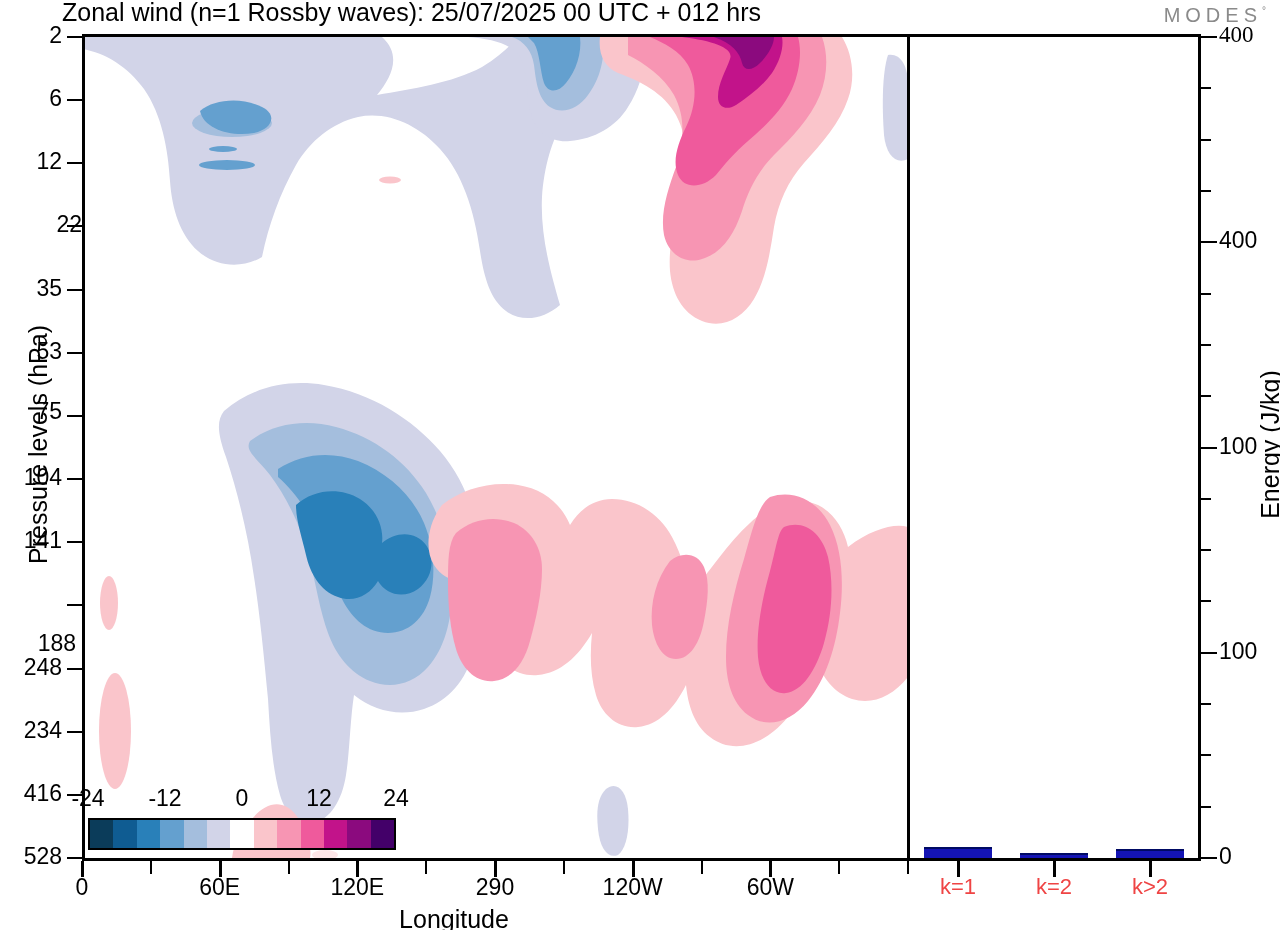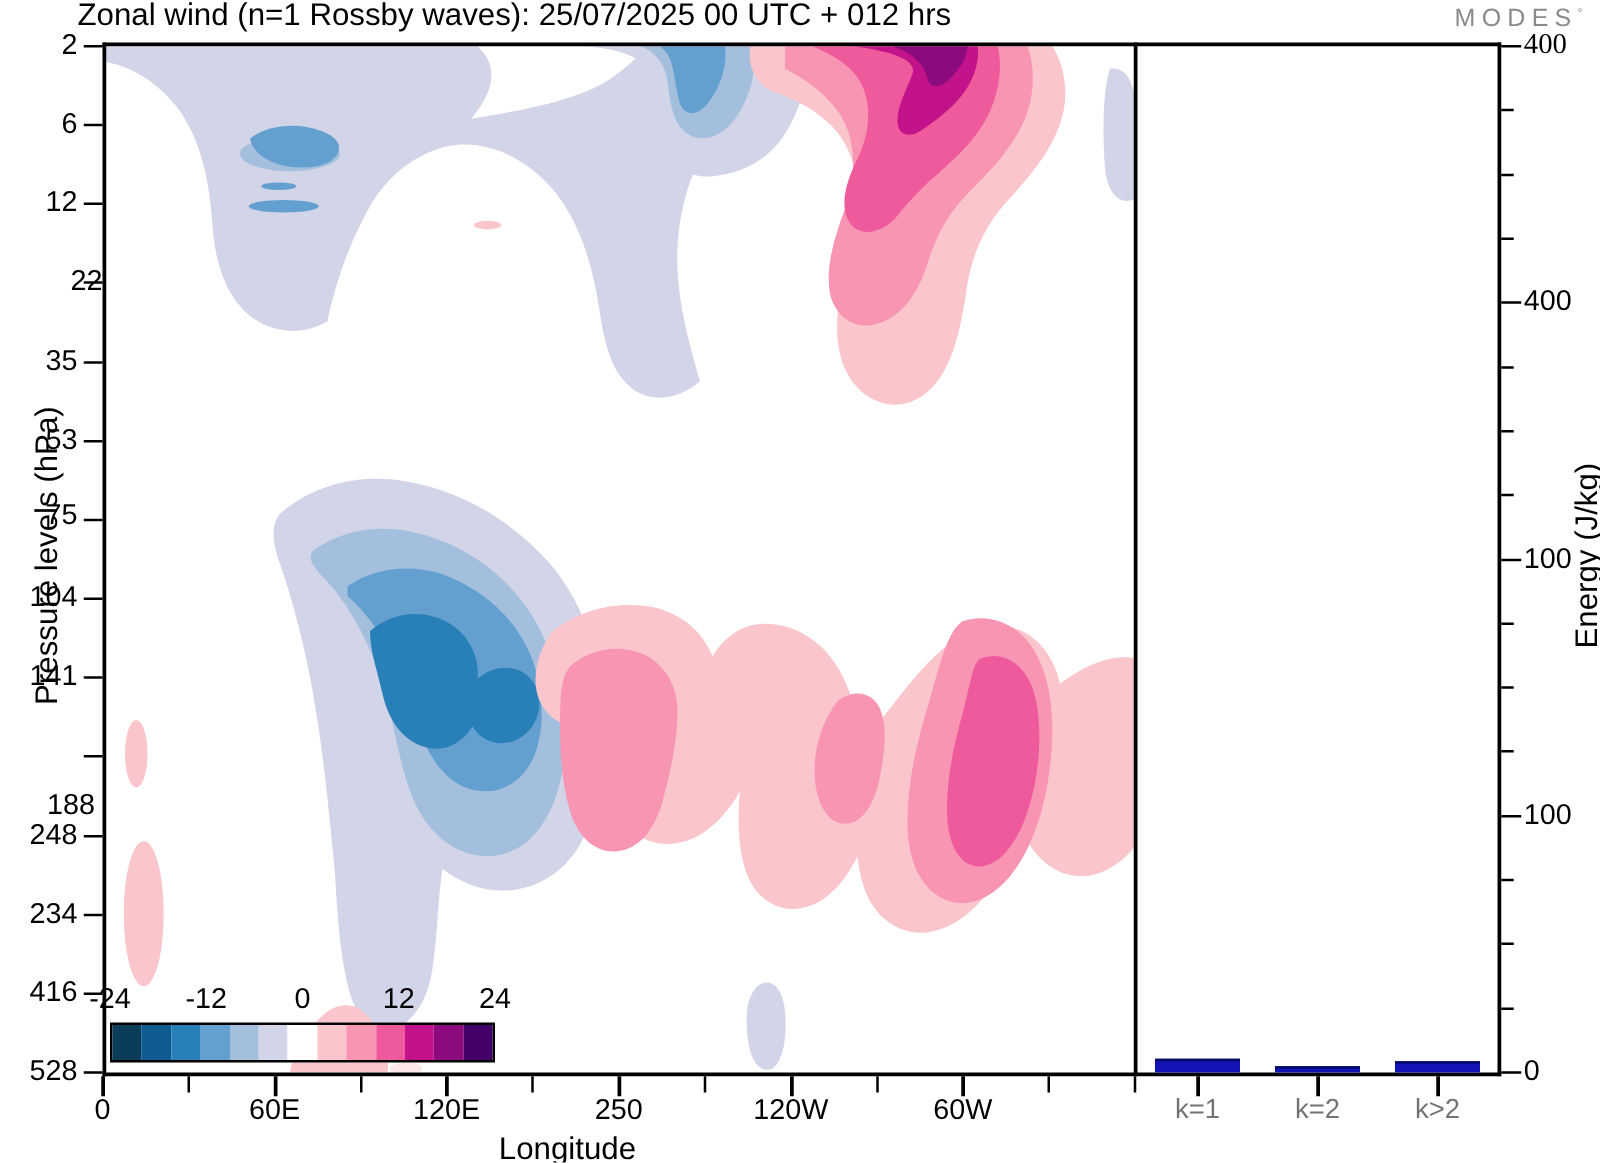--- a/index.html
+++ b/index.html
@@ -64,21 +64,21 @@
   
   #cbar{position:absolute;left:88px;top:818px;width:308px;height:32px;
         border:2px solid #000;box-sizing:border-box;display:flex;background:#fff;}
   #cbar > i{flex:1 1 0;height:100%;display:block;}
   .cbar-lab{position:absolute;top:785px;font-size:23px;color:#000;
             font-family:"Liberation Sans",sans-serif;transform:translateX(-50%);white-space:nowrap;}
 
   
   #bars{position:absolute;left:910px;top:37px;width:288px;height:821px;}
   .bar{position:absolute;bottom:0;background:#1414b4;border-top:2px solid #000a64;}
-  .barlab{position:absolute;top:874px;font-size:22px;color:#737373;text-align:center;
+  .barlab{position:absolute;top:874px;font-size:22px;color:#ef4444;text-align:center;
           font-family:"Liberation Sans",sans-serif;transform:translateX(-50%);white-space:nowrap;}
 </style>
 </head>
 <body>
 
 <div id="root">
 
   <div class="title">Zonal wind (n=1 Rossby waves):  25/07/2025  00 UTC  + 012 hrs</div>
   <div class="brand">
     <span>MODES</span><sup>°</sup>
@@ -250,21 +250,21 @@
       <div class="xtick major" style="left: 494px;"></div>
       <div class="xtick" style="left: 562.833px;"></div>
       <div class="xtick major" style="left: 631.667px;"></div>
       <div class="xtick" style="left: 700.5px;"></div>
       <div class="xtick major" style="left: 769.333px;"></div>
       <div class="xtick" style="left: 838.167px;"></div>
       <div class="xtick" style="left: 907px;"></div>
       <div class="xlab" style="left: 82px;">0</div>
       <div class="xlab" style="left: 219.667px;">60E</div>
       <div class="xlab" style="left: 357.333px;">120E</div>
-      <div class="xlab" style="left: 495px;">250</div>
+      <div class="xlab" style="left: 495px;">290</div>
       <div class="xlab" style="left: 632.667px;">120W</div>
       <div class="xlab" style="left: 770.333px;">60W</div>
     </div>
   <div class="xtitle">Longitude</div>
 
   <div id="cbar">
       <i style="background: rgb(11, 60, 90);"></i>
       <i style="background: rgb(15, 92, 146);"></i>
       <i style="background: rgb(41, 128, 185);"></i>
       <i style="background: rgb(100, 160, 207);"></i>

